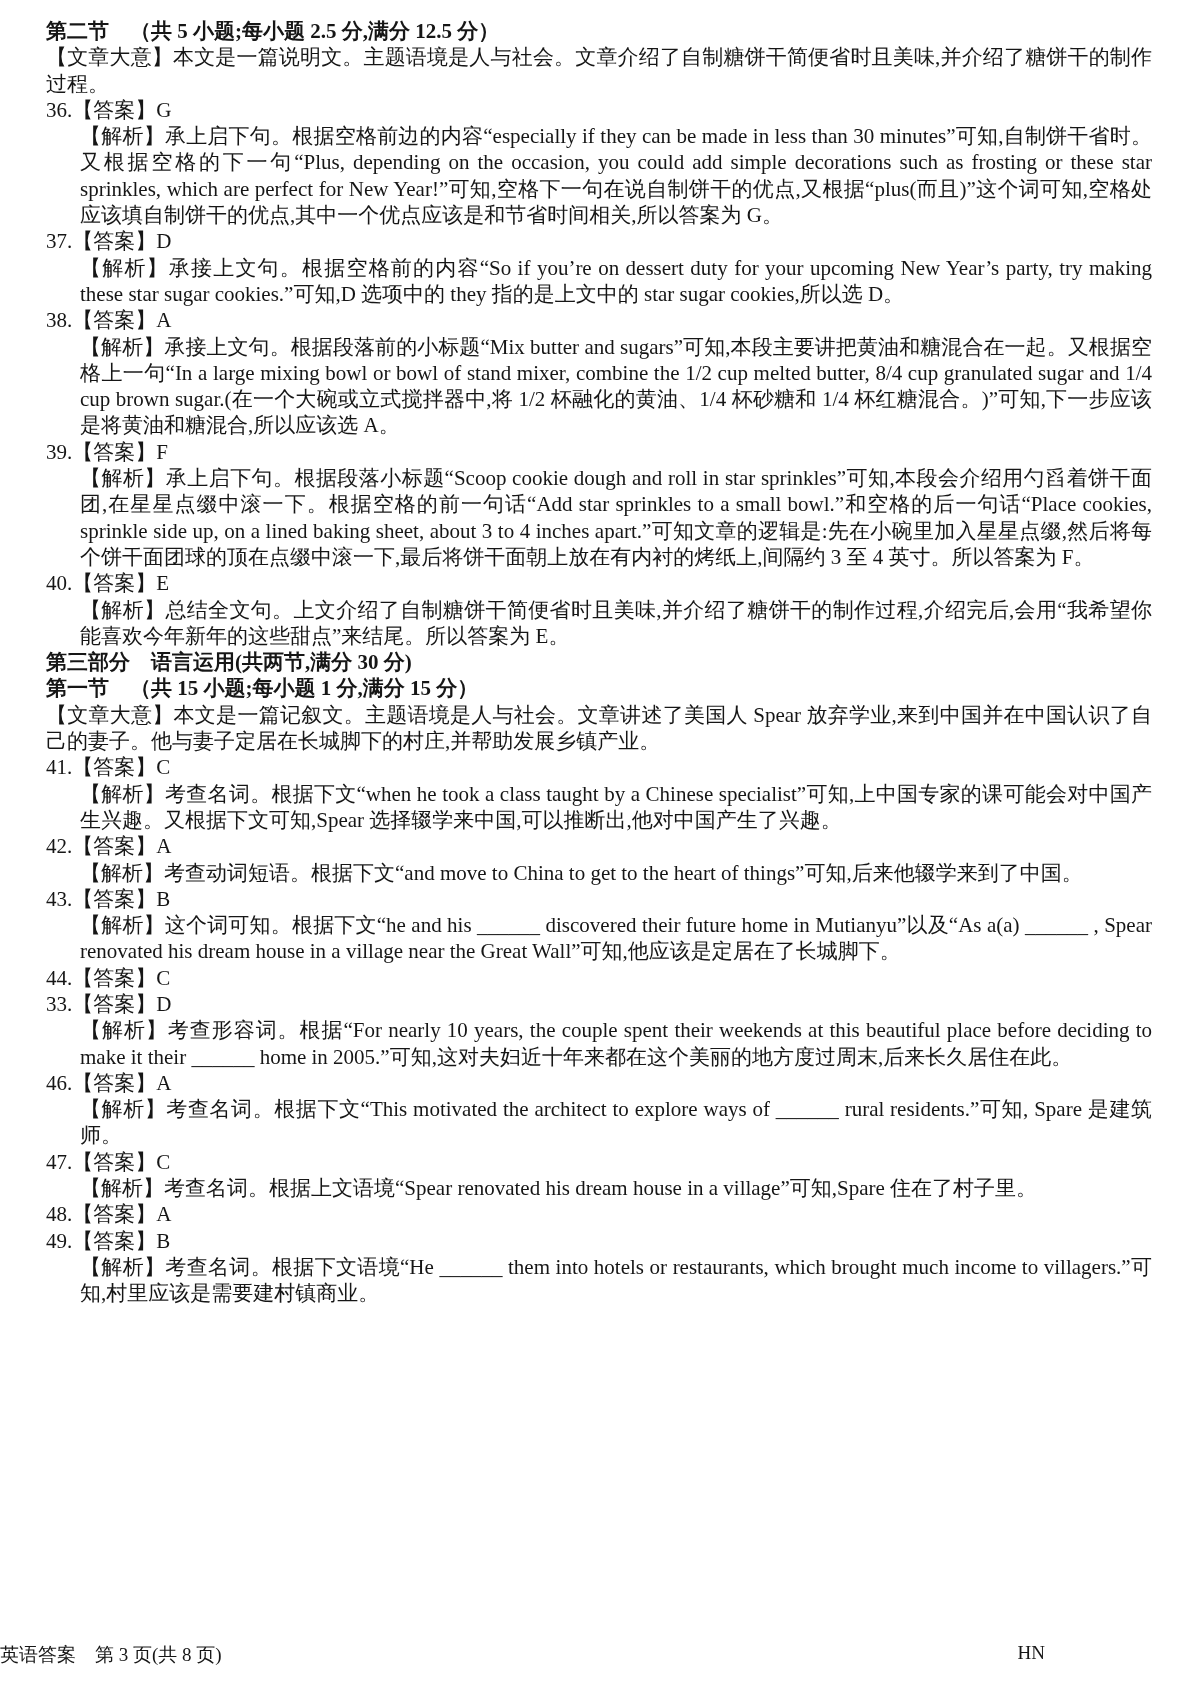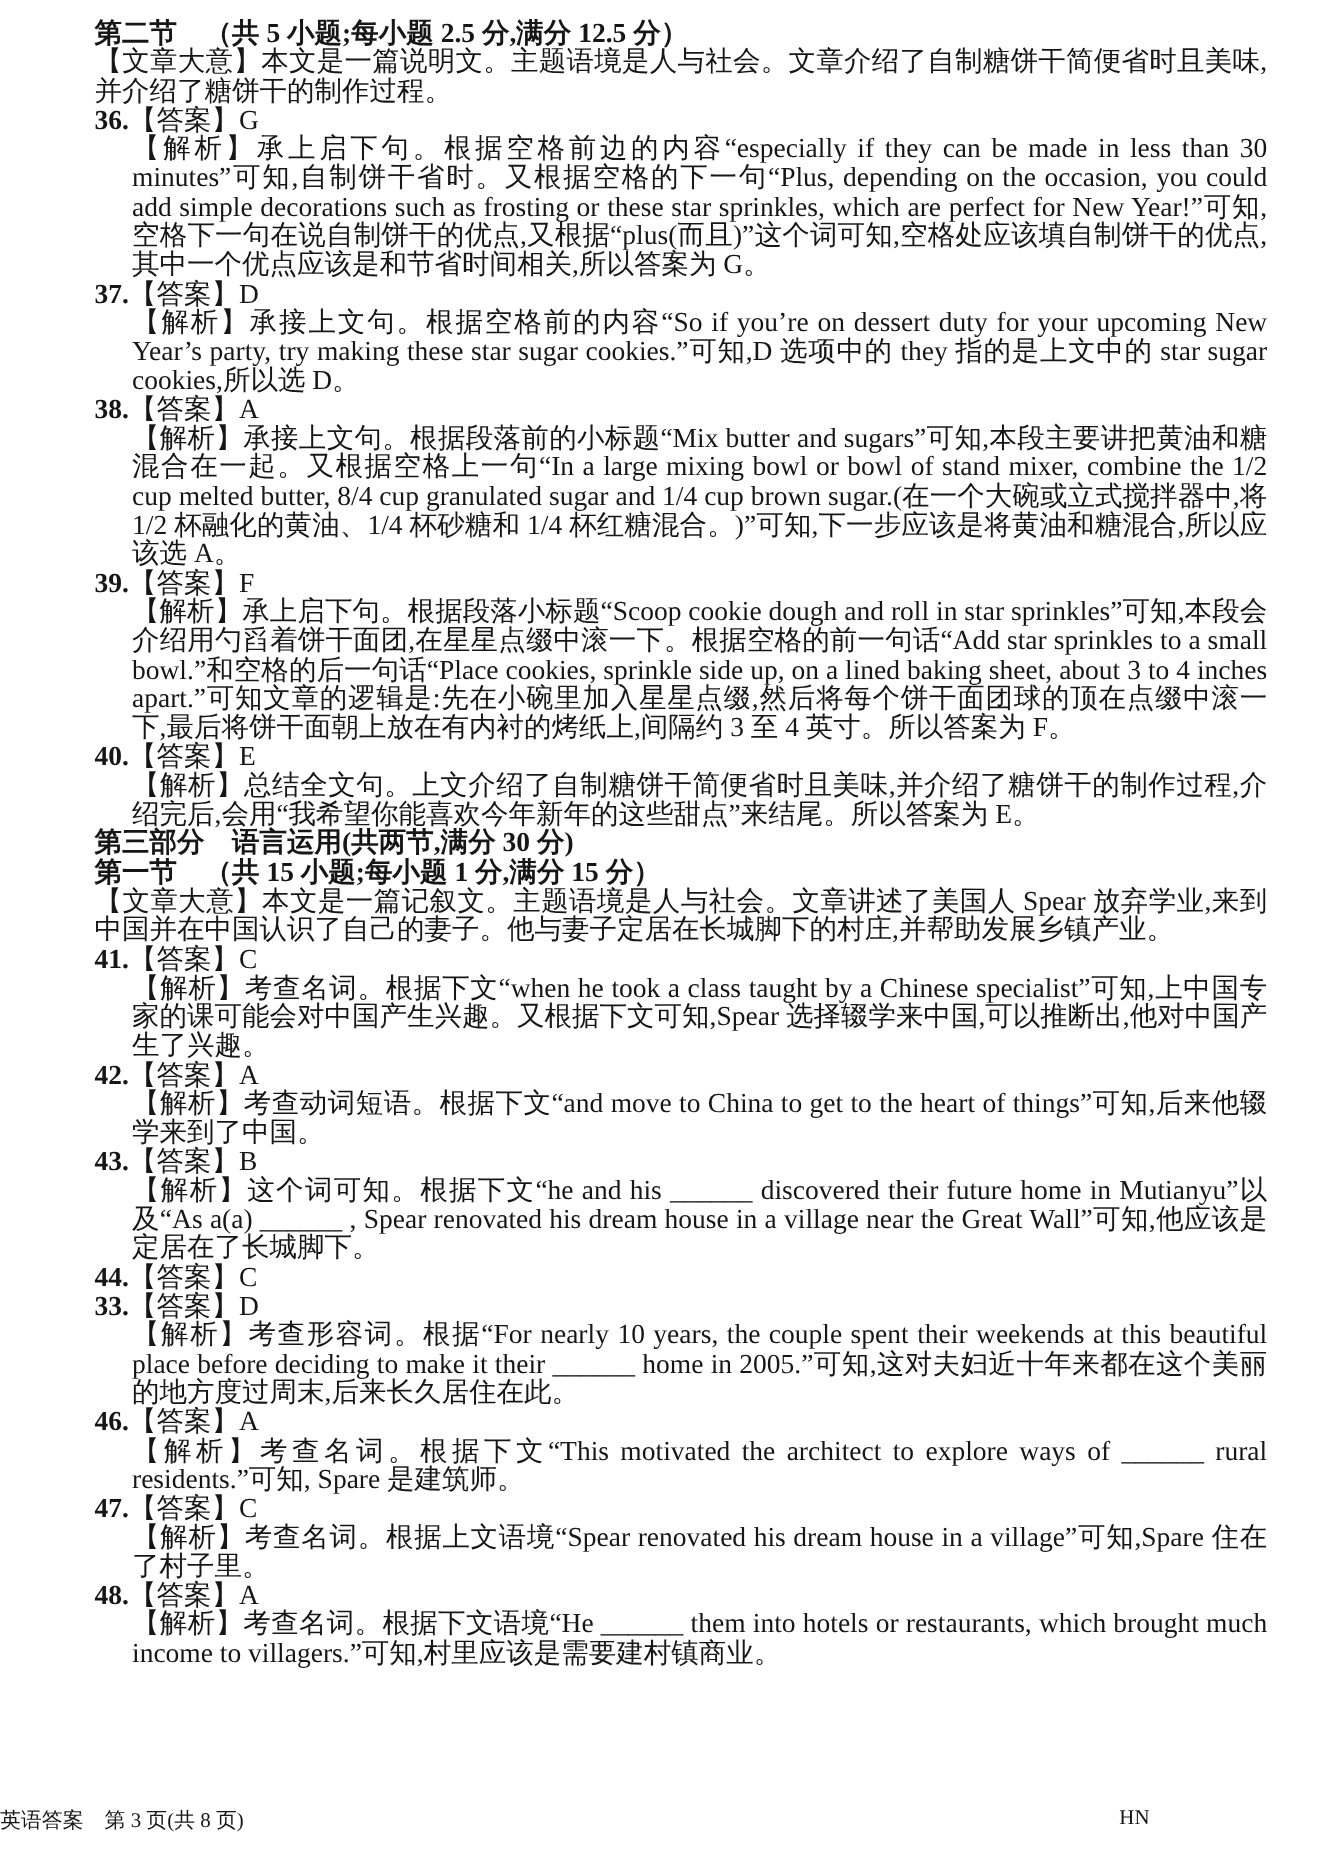--- a/index.html
+++ b/index.html
@@ -8,38 +8,37 @@
     width: 1200px;
     min-height: 1705px;
     position: relative;
     font-family: "Liberation Serif", "DejaVu Serif", serif;
     color: #161616;
   }
   .page {
     padding: 18px 48px 0 46px;
   }
   .block {
-    font-size: 25px;
+    font-size: 21px;
     line-height: 26.3px;
     text-align: justify;
     text-justify: inter-ideograph;
     word-break: break-word;
-    margin-left: 40px;
   }
   .block.heading {
     font-weight: bold;
     text-align: left;
   }
   .label {
     font-weight: normal;
   }
   .block.analysis {
     padding-left: 34px;
   }
-  .answer .num { font-weight: bold; }
+  .answer .num { font-weight: normal; }
   .answer .letter { font-weight: normal; }
   .footer {
     position: absolute;
     left: 0;
     right: 0;
     bottom: 36px;
     height: 27px;
     font-size: 19px;
   }
   .footer-center {
@@ -81,20 +80,21 @@
       <div class="block answer"><span class="num">43.</span><span class="label">【答案】</span><span class="letter">B</span></div>
       <div class="block analysis"><span class="label">【解析】</span><span>这个词可知。根据下文“he and his ______ discovered their future home in Mutianyu”以及“As a(a) ______ , Spear renovated his dream house in a village near the Great Wall”可知,他应该是定居在了长城脚下。</span></div>
       <div class="block answer"><span class="num">44.</span><span class="label">【答案】</span><span class="letter">C</span></div>
       <div class="block answer"><span class="num">33.</span><span class="label">【答案】</span><span class="letter">D</span></div>
       <div class="block analysis"><span class="label">【解析】</span><span>考查形容词。根据“For nearly 10 years, the couple spent their weekends at this beautiful place before deciding to make it their ______ home in 2005.”可知,这对夫妇近十年来都在这个美丽的地方度过周末,后来长久居住在此。</span></div>
       <div class="block answer"><span class="num">46.</span><span class="label">【答案】</span><span class="letter">A</span></div>
       <div class="block analysis"><span class="label">【解析】</span><span>考查名词。根据下文“This motivated the architect to explore ways of ______ rural residents.”可知, Spare 是建筑师。</span></div>
       <div class="block answer"><span class="num">47.</span><span class="label">【答案】</span><span class="letter">C</span></div>
       <div class="block analysis"><span class="label">【解析】</span><span>考查名词。根据上文语境“Spear renovated his dream house in a village”可知,Spare 住在了村子里。</span></div>
       <div class="block answer"><span class="num">48.</span><span class="label">【答案】</span><span class="letter">A</span></div>
+      <div class="block answer"><span class="num">49.</span><span class="label">【答案】</span><span class="letter">B</span></div>
       <div class="block analysis"><span class="label">【解析】</span><span>考查名词。根据下文语境“He ______ them into hotels or restaurants, which brought much income to villagers.”可知,村里应该是需要建村镇商业。</span></div>
     </div>
 </div>
 
 <div class="footer">
   <span class="footer-center">英语答案　第 3 页(共 8 页)</span>
   <span class="footer-right">HN</span>
 </div>
 
 </body></html>

